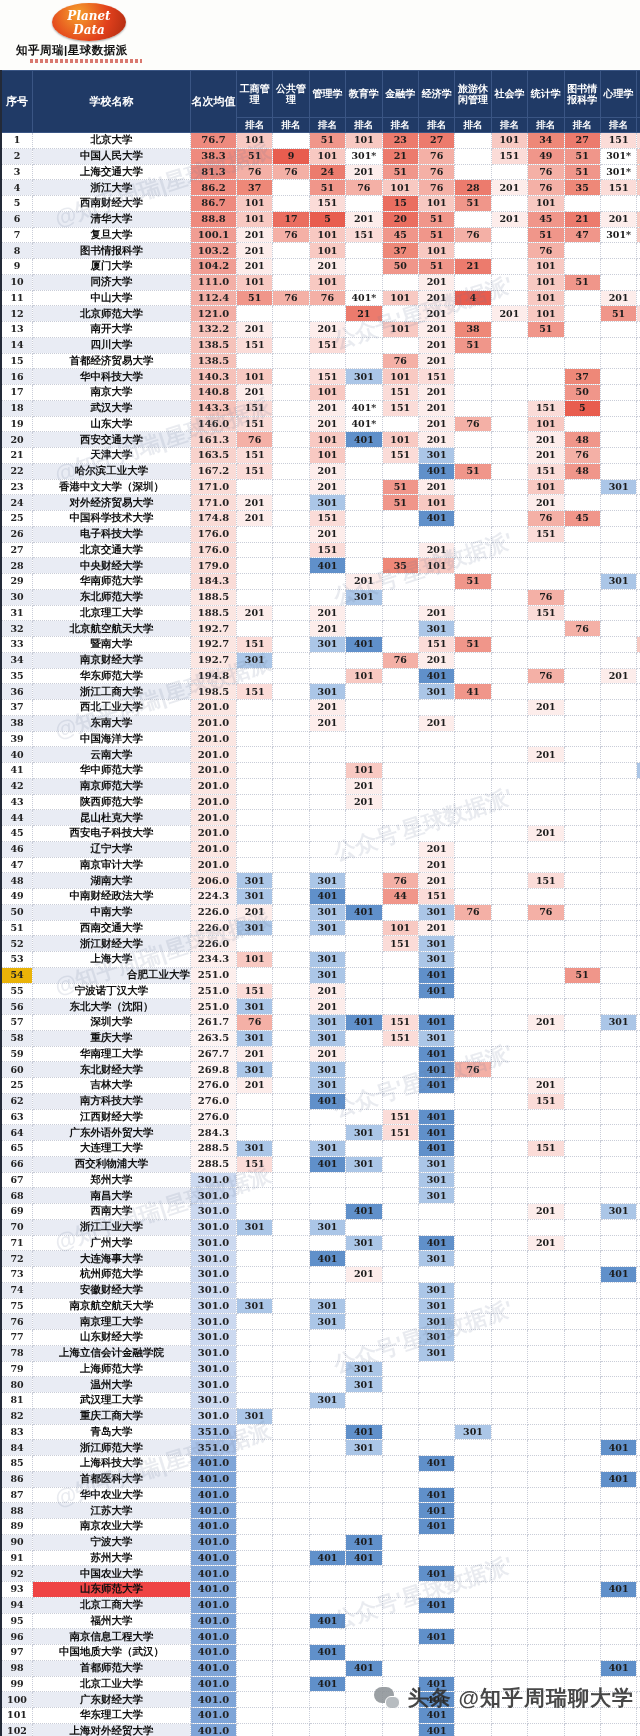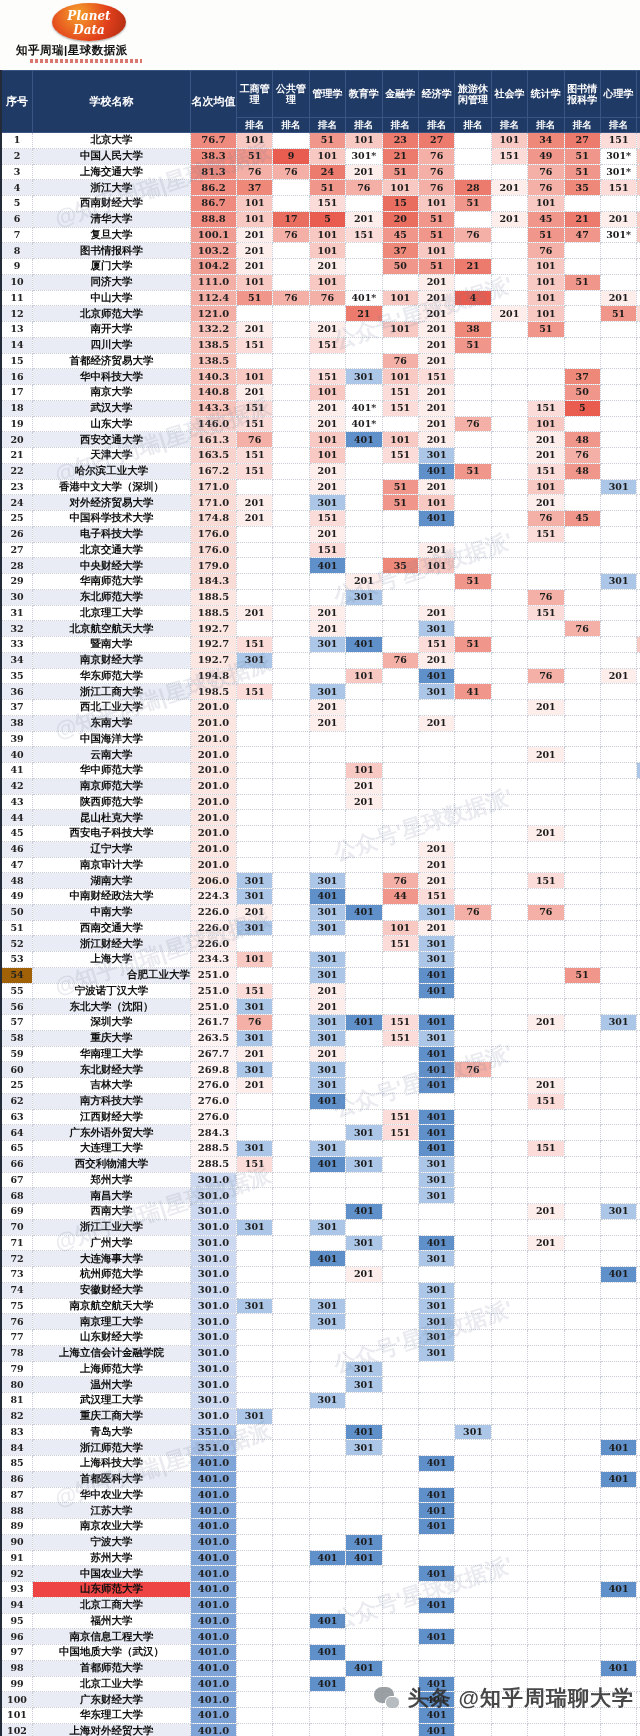--- a/index.html
+++ b/index.html
@@ -992,21 +992,21 @@
           <td class="c-val" style="background: rgb(255, 255, 255);"></td>
           <td class="c-val" style="background: rgb(171, 198, 231);">301</td>
           <td class="c-val" style="background: rgb(255, 255, 255);"></td>
           <td class="c-val" style="background: rgb(255, 255, 255);"></td>
           <td class="c-val" style="background: rgb(255, 255, 255);"></td>
           <td class="c-val" style="background: rgb(255, 255, 255);"></td>
           <td class="c-val" style="background: rgb(255, 255, 255);"></td>
           <td class="c-val" style="background: rgb(255, 255, 255);"></td>
         </tr>
         <tr>
-          <td class="c-rank" style="background: #a16207;">54</td>
+          <td class="c-rank" style="background: #eab308;">54</td>
           <td class="c-name" style="background: rgb(233, 236, 244); text-align: right;">合肥工业大学</td>
           <td class="c-avg" style="background: rgb(253, 239, 237);">251.0</td>
           <td class="c-val" style="background: rgb(255, 255, 255);"></td>
           <td class="c-val" style="background: rgb(255, 255, 255);"></td>
           <td class="c-val" style="background: rgb(171, 198, 231);">301</td>
           <td class="c-val" style="background: rgb(255, 255, 255);"></td>
           <td class="c-val" style="background: rgb(255, 255, 255);"></td>
           <td class="c-val" style="background: rgb(96, 144, 202);">401</td>
           <td class="c-val" style="background: rgb(255, 255, 255);"></td>
           <td class="c-val" style="background: rgb(255, 255, 255);"></td>

